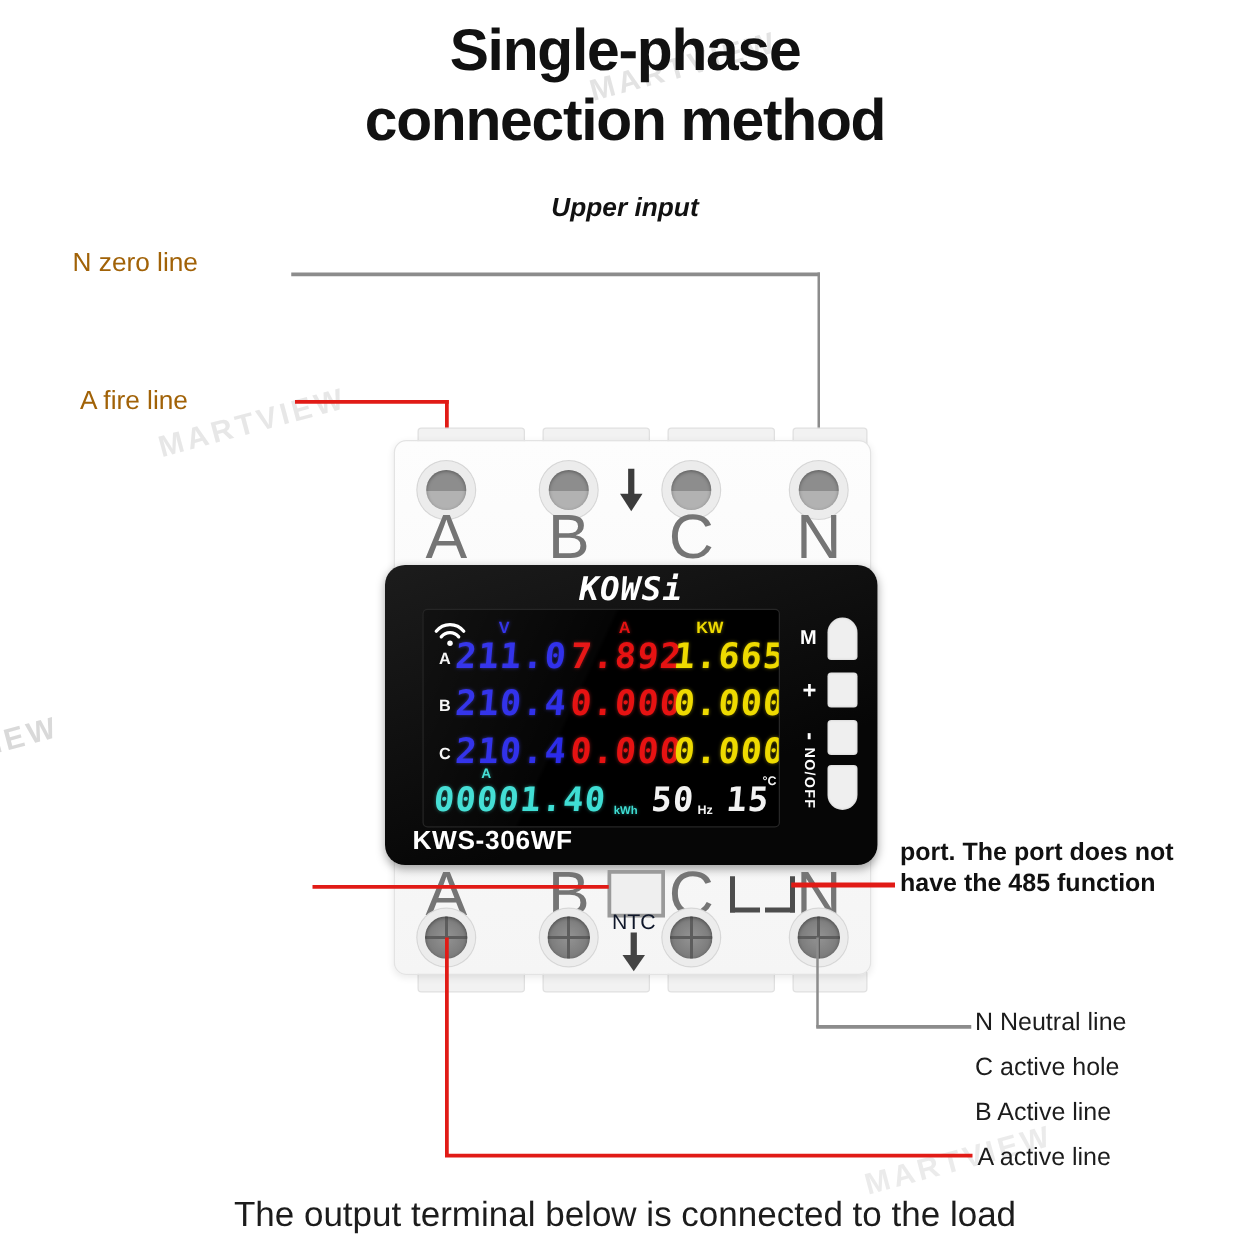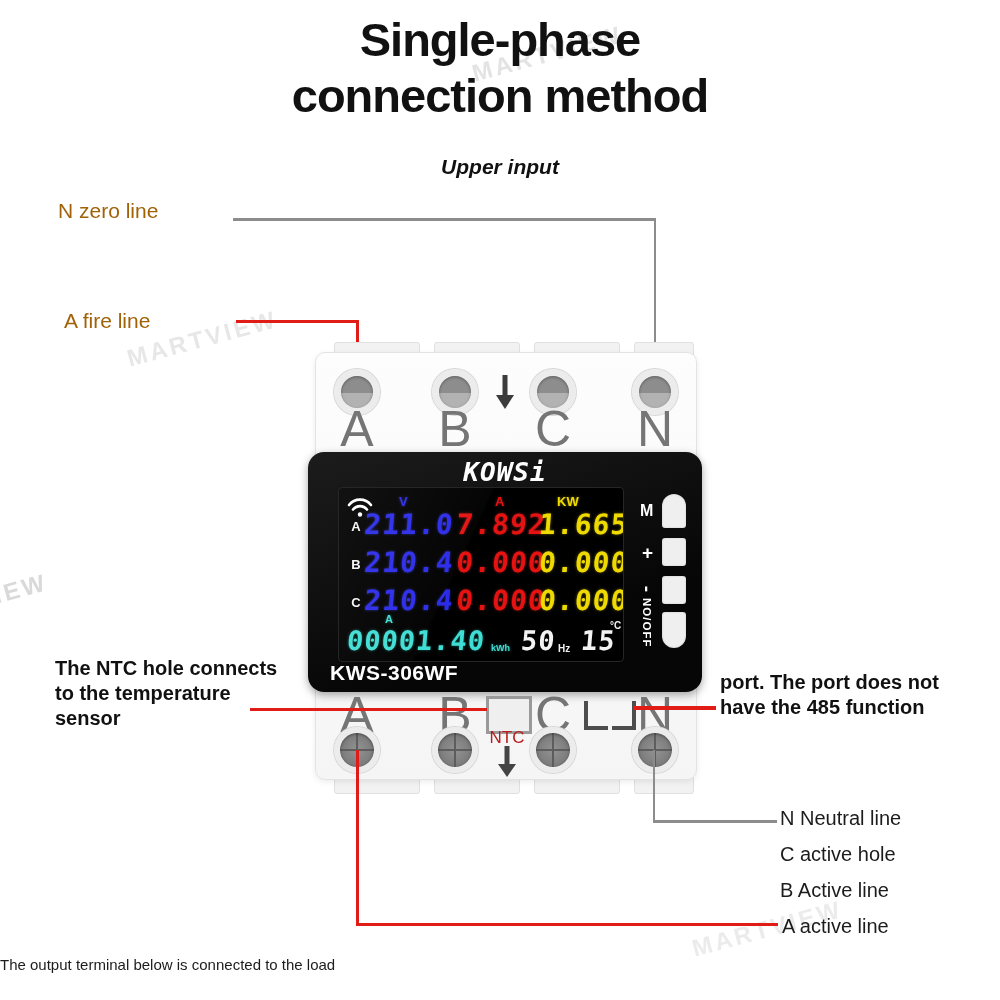--- a/index.html
+++ b/index.html
@@ -7,42 +7,42 @@
     position:relative;width:1000px;height:1000px;background:#fff;
     font-family:"Liberation Sans",sans-serif;overflow:hidden;color:#1a1a1a;
   }
   .abs{position:absolute;}
   
   .title-line{left:0;width:1000px;text-align:center;font-weight:bold;font-size:47px;line-height:56px;letter-spacing:-1px;color:#111;}
   .upper-input{left:0;width:1000px;text-align:center;font-weight:bold;font-size:21px;color:#111;}
   .plain-label{font-size:21px;color:#a16207;}
   .bold-note{font-weight:bold;font-size:20px;line-height:25px;color:#111;}
   .right-list-label{font-size:20px;color:#1c1c1c;}
-  .caption{left:0;width:1000px;text-align:left;font-size:15px;color:#1c1c1c;}
+  .caption{left:0;width:1000px;text-align:center;font-size:28px;color:#1c1c1c;}
   
   .wire{position:absolute;}
   .wire-red{background:#e11b16;}
   .wire-gray{background:#8c8c8c;}
   
   .body-main{left:315px;top:352px;width:380px;height:426px;background:linear-gradient(180deg,#fdfdfd,#f5f5f5);
     border:1px solid #e3e3e3;border-radius:10px;box-shadow:0 2px 6px rgba(0,0,0,0.08);}
   .tab{position:absolute;height:14px;background:#f2f2f2;border:1px solid #e0e0e0;border-radius:3px;}
   .term-letter{position:absolute;width:80px;margin-left:-40px;text-align:center;font-size:50px;line-height:50px;color:#757575;}
   .hole{position:absolute;width:46px;height:46px;margin:-23px 0 0 -23px;border-radius:50%;
     background:#ececec;box-shadow:0 0 0 1px #d7d7d7, inset 0 0 0 5px #ececec;display:flex;align-items:center;justify-content:center;}
   .hole-top-inner{width:32px;height:32px;border-radius:50%;
     background:linear-gradient(180deg,#8d8d8d 0 52%,#b2b2b2 52% 100%);box-shadow:inset 0 1px 3px rgba(0,0,0,.35);}
   .hole-bot-inner{width:34px;height:34px;border-radius:50%;
     background-image:
       linear-gradient(0deg, rgba(0,0,0,0) 46%, #5d5d5d 46% 54%, rgba(0,0,0,0) 54%),
       linear-gradient(90deg, rgba(0,0,0,0) 46%, #5d5d5d 46% 54%, rgba(0,0,0,0) 54%),
       radial-gradient(circle,#939393,#6f6f6f);
     box-shadow:inset 0 1px 3px rgba(0,0,0,.4);}
   .ntc-hole{left:486px;top:696px;width:40px;height:32px;background:#efefef;border:3px solid #9a9a9a;}
-  .ntc-text{left:482px;top:728px;width:50px;text-align:center;font-size:17px;color:#b91c1c;}
+  .ntc-text{left:482px;top:728px;width:50px;text-align:center;font-size:17px;color:#0f172a;}
   .rs485{position:absolute;width:20px;height:25px;border:0 solid #4d4d4d;}
   .rs485-left{left:584px;top:701px;border-left-width:4px;border-bottom-width:4px;}
   .rs485-right{left:612px;top:701px;border-right-width:4px;border-bottom-width:4px;}
   
   .panel{left:308px;top:452px;width:394px;height:240px;border-radius:16px;
     background:linear-gradient(160deg,#1c1c1c,#060606 70%);box-shadow:0 3px 8px rgba(0,0,0,.35);}
   .brand{left:308px;top:457px;width:394px;text-align:center;color:#fff;
     font-family:"DejaVu Sans Mono",monospace;font-style:italic;font-weight:bold;font-size:26px;letter-spacing:1px;}
   .screen{left:338px;top:487px;width:284px;height:173px;background:#000;border:1px solid #262626;border-radius:4px;overflow:hidden;}
   .screen::after{content:"";position:absolute;inset:0;background:linear-gradient(115deg,rgba(255,255,255,.07) 0%,rgba(255,255,255,.02) 42%,rgba(255,255,255,0) 43%);pointer-events:none;}
@@ -198,25 +198,20 @@
   <div class="hole" style="left:553px;top:750px;">
       <div class="hole-bot-inner"></div>
     </div>
   <div class="hole" style="left:655px;top:750px;">
       <div class="hole-bot-inner"></div>
     </div>
 
   <div class="wire wire-red" style="left:250px;top:708px;width:237px;height:3px;"></div>
   <div class="wire wire-red" style="left:633px;top:706px;width:83px;height:3.5px;"></div>
 
-  <div class="abs bold-note" style="left:55px;top:656px;">
-    <div>The NTC hole connects</div>
-    <div>to the temperature</div>
-    <div>sensor</div>
-  </div>
 
   <div class="abs bold-note" style="left:720px;top:670px;">
     <div>port. The port does not</div>
     <div>have the 485 function</div>
   </div>
 
   <div class="wire wire-red" style="left:355.5px;top:750px;width:3px;height:175px;"></div>
   <div class="wire wire-red" style="left:355.5px;top:923px;width:422px;height:3px;"></div>
   <div class="wire wire-gray" style="left:652.5px;top:750px;width:2.5px;height:72px;"></div>
   <div class="wire wire-gray" style="left:652.5px;top:820px;width:124px;height:2.5px;"></div>

